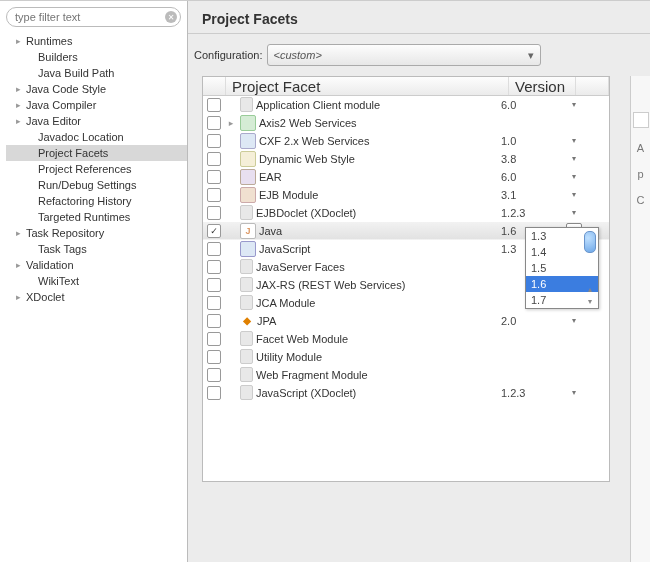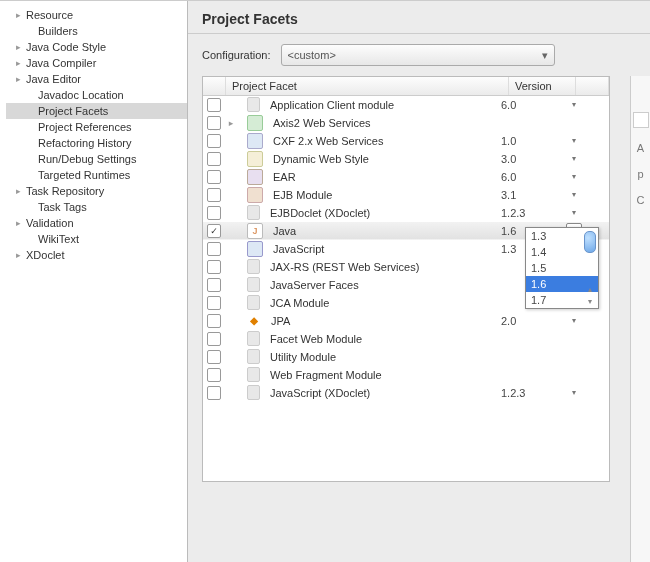--- a/index.html
+++ b/index.html
@@ -11,38 +11,38 @@
 .clear-x{position:absolute;right:3px;width:12px;height:12px;border-radius:50%;background:#bbb;display:flex;align-items:center;justify-content:center;color:#fff;font-size:8px;cursor:pointer}
 .tree{padding-left:6px}
 .tree-item{display:flex;align-items:center;height:16px;line-height:16px;padding-right:4px;white-space:nowrap;cursor:pointer}
 .tree-item.indent1{padding-left:10px}
 .tree-item.indent2{padding-left:22px}
 .tree-item .tw{display:inline-block;width:10px;color:#999;font-size:9px}
 .tree-item.selected{background:#d8d8d8}
 .main{flex:1;background:#ececec;display:flex;flex-direction:column;overflow:hidden}
 .title{font-size:14px;font-weight:bold;color:#333;padding:10px 14px 6px 14px}
 .hr{height:1px;background:#ccc;margin:0 0 10px 0}
-.config-row{display:flex;align-items:center;gap:10px;padding:0 14px 10px 14px}
+.config-row{display:flex;align-items:center;gap:4px;padding:0 14px 10px 6px}
 .config-label{color:#333}
-.config-select{flex:0 0 260px;height:20px;border:1px solid #aaa;border-radius:3px;background:linear-gradient(#fdfdfd,#e7e7e7);display:flex;align-items:center;padding:0 6px;color:#555;position:relative}
+.config-select{flex:0 0 260px;height:20px;border:1px solid #aaa;border-radius:3px;background:linear-gradient(#fdfdfd,#e7e7e7);display:flex;align-items:center;padding:0 6px;font-style:italic;color:#555;position:relative}
 .config-select:after{content:"▾";position:absolute;right:6px;color:#666;font-style:normal}
 .table-wrap{margin:0 14px;border:1px solid #bbb;background:#fff;position:relative;height:404px;display:flex}
 .table{flex:1;overflow:hidden}
 .thead{display:flex;background:linear-gradient(#fdfdfd,#ebebeb);border-bottom:1px solid #ccc;height:18px;align-items:center}
-.th{font-size:11px;color:#333;border-right:1px solid #ddd;padding-left:6px;display:flex;align-items:center;height:100%}
+.th{font-size:15px;color:#333;border-right:1px solid #ddd;padding-left:6px;display:flex;align-items:center;height:100%}
 .th.c0{width:22px;padding:0}
 .th.c1{width:276px}
 .th.c2{width:60px}
 .th.c3{width:26px}
 .rows{}
 .row{display:flex;align-items:center;height:17px;border-bottom:1px solid transparent}
 .row.sel{background:linear-gradient(#f2f2f2,#e2e2e2)}
 .cell{display:flex;align-items:center;height:100%}
 .c-chk{width:22px;justify-content:center}
-.c-name{width:276px;gap:10px}
+.c-name{width:276px;gap:3px}
 .c-ver{width:60px;color:#444}
 .c-dd{width:26px;justify-content:center}
 .chk{width:12px;height:12px;border:1px solid #999;border-radius:2px;background:#fff;display:flex;align-items:center;justify-content:center;font-size:9px;color:#333}
 .tw2{display:inline-block;width:12px;color:#999;font-size:9px;text-align:center}
 .spacer{display:inline-block;width:12px}
 .ficon{width:14px;height:14px;display:inline-flex;align-items:center;justify-content:center;font-size:10px;border-radius:2px}
 .ic-doc{background:#e8e8e8;border:1px solid #ccc;width:11px;height:13px}
 .ic-axis{background:#d5ecd5;border:1px solid #9c9}
 .ic-cxf{background:#dde8f5;border:1px solid #aac}
 .ic-dyn{background:#f5efd8;border:1px solid #cc9}
@@ -60,29 +60,39 @@
 .dropdown .sb .thumb{width:10px;height:20px;background:radial-gradient(circle at 30% 30%,#bfe0ff,#6fa8e8);border-radius:5px;margin-top:2px;border:1px solid #6a95cc}
 .dropdown .sb .arr{height:12px;font-size:8px;color:#888;display:flex;align-items:center;justify-content:center;width:100%}
 .rpane{width:20px;border-left:1px solid #ccc;background:#f7f7f7;margin-left:6px;display:flex;flex-direction:column;align-items:center;padding-top:36px;gap:14px;color:#777;font-size:11px}
 .rpane .ic{width:14px;height:14px;border:1px solid #ccc;background:#fff}
 </style>
 </head>
 <body>
 
 <div class="app">
   <div class="sidebar">
+    <div class="filter-wrap">
+      <div class="filter">
+        <input placeholder="type filter text" style="">
+        <span class="clear-x">✕</span>
+      </div>
+    </div>
     <div class="tree" id="tree">
         <div class="tree-item indent1">
           <span class="tw">▸</span>
-          <span>Resource</span>
+          <span>Runtimes</span>
         </div>
         <div class="tree-item indent2">
           <span class="tw"></span>
           <span>Builders</span>
         </div>
+        <div class="tree-item indent2">
+          <span class="tw"></span>
+          <span>Java Build Path</span>
+        </div>
         <div class="tree-item indent1">
           <span class="tw">▸</span>
           <span>Java Code Style</span>
         </div>
         <div class="tree-item indent1">
           <span class="tw">▸</span>
           <span>Java Compiler</span>
         </div>
         <div class="tree-item indent1">
           <span class="tw">▸</span>
@@ -95,25 +105,25 @@
         <div class="tree-item indent2 selected">
           <span class="tw"></span>
           <span>Project Facets</span>
         </div>
         <div class="tree-item indent2">
           <span class="tw"></span>
           <span>Project References</span>
         </div>
         <div class="tree-item indent2">
           <span class="tw"></span>
+          <span>Run/Debug Settings</span>
+        </div>
+        <div class="tree-item indent2">
+          <span class="tw"></span>
           <span>Refactoring History</span>
-        </div>
-        <div class="tree-item indent2">
-          <span class="tw"></span>
-          <span>Run/Debug Settings</span>
         </div>
         <div class="tree-item indent2">
           <span class="tw"></span>
           <span>Targeted Runtimes</span>
         </div>
         <div class="tree-item indent1">
           <span class="tw">▸</span>
           <span>Task Repository</span>
         </div>
         <div class="tree-item indent2">
@@ -197,21 +207,21 @@
               </div>
               <div class="row">
                 <div class="cell c-chk">
                   <div class="chk"></div>
                 </div>
                 <div class="cell c-name">
                   <span class="spacer"></span>
                   <span class="ficon ic-dyn"></span>
                   <span>Dynamic Web Style</span>
                 </div>
-                <div class="cell c-ver">3.0</div>
+                <div class="cell c-ver">3.8</div>
                 <div class="cell c-dd">
                   <span class="dd-arrow">▾</span>
                 </div>
               </div>
               <div class="row">
                 <div class="cell c-chk">
                   <div class="chk"></div>
                 </div>
                 <div class="cell c-name">
                   <span class="spacer"></span>
@@ -277,33 +287,33 @@
                 <div class="cell c-ver">1.3</div>
                 <div class="cell c-dd"></div>
               </div>
               <div class="row">
                 <div class="cell c-chk">
                   <div class="chk"></div>
                 </div>
                 <div class="cell c-name">
                   <span class="spacer"></span>
                   <span class="ficon ic-doc"></span>
+                  <span>JavaServer Faces</span>
+                </div>
+                <div class="cell c-ver"></div>
+                <div class="cell c-dd"></div>
+              </div>
+              <div class="row">
+                <div class="cell c-chk">
+                  <div class="chk"></div>
+                </div>
+                <div class="cell c-name">
+                  <span class="spacer"></span>
+                  <span class="ficon ic-doc"></span>
                   <span>JAX-RS (REST Web Services)</span>
-                </div>
-                <div class="cell c-ver"></div>
-                <div class="cell c-dd"></div>
-              </div>
-              <div class="row">
-                <div class="cell c-chk">
-                  <div class="chk"></div>
-                </div>
-                <div class="cell c-name">
-                  <span class="spacer"></span>
-                  <span class="ficon ic-doc"></span>
-                  <span>JavaServer Faces</span>
                 </div>
                 <div class="cell c-ver"></div>
                 <div class="cell c-dd"></div>
               </div>
               <div class="row">
                 <div class="cell c-chk">
                   <div class="chk"></div>
                 </div>
                 <div class="cell c-name">
                   <span class="spacer"></span>

